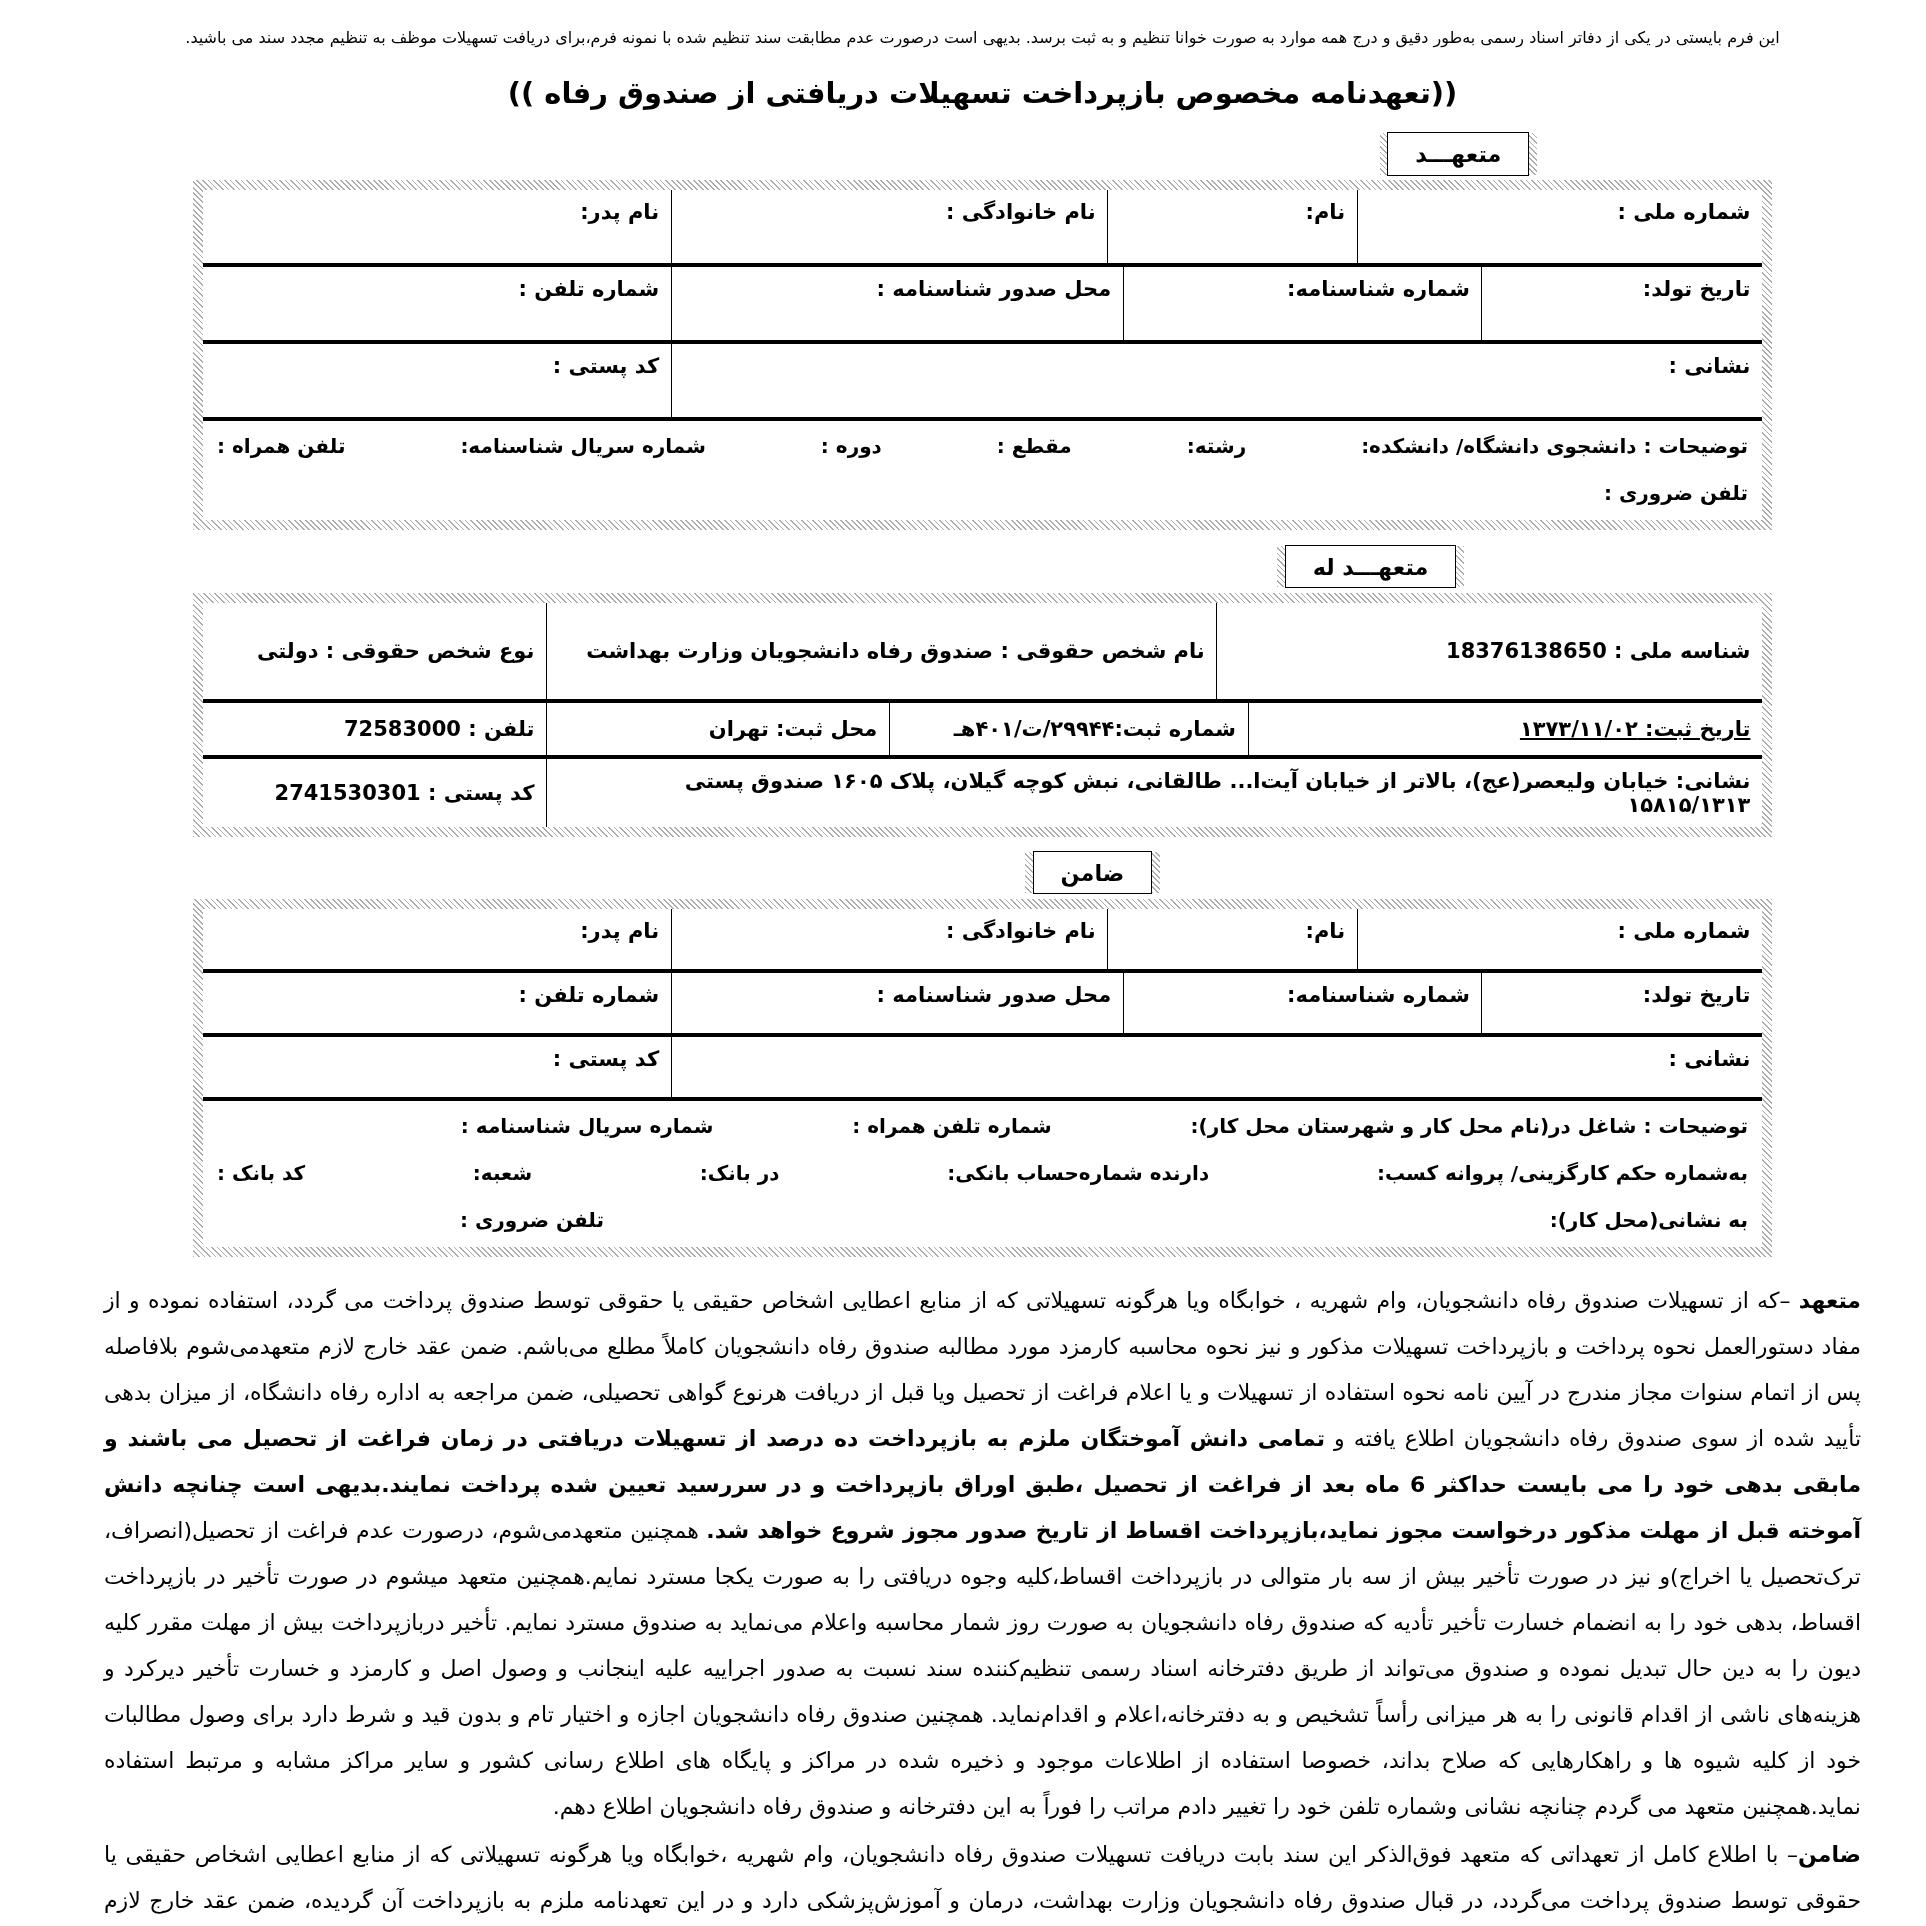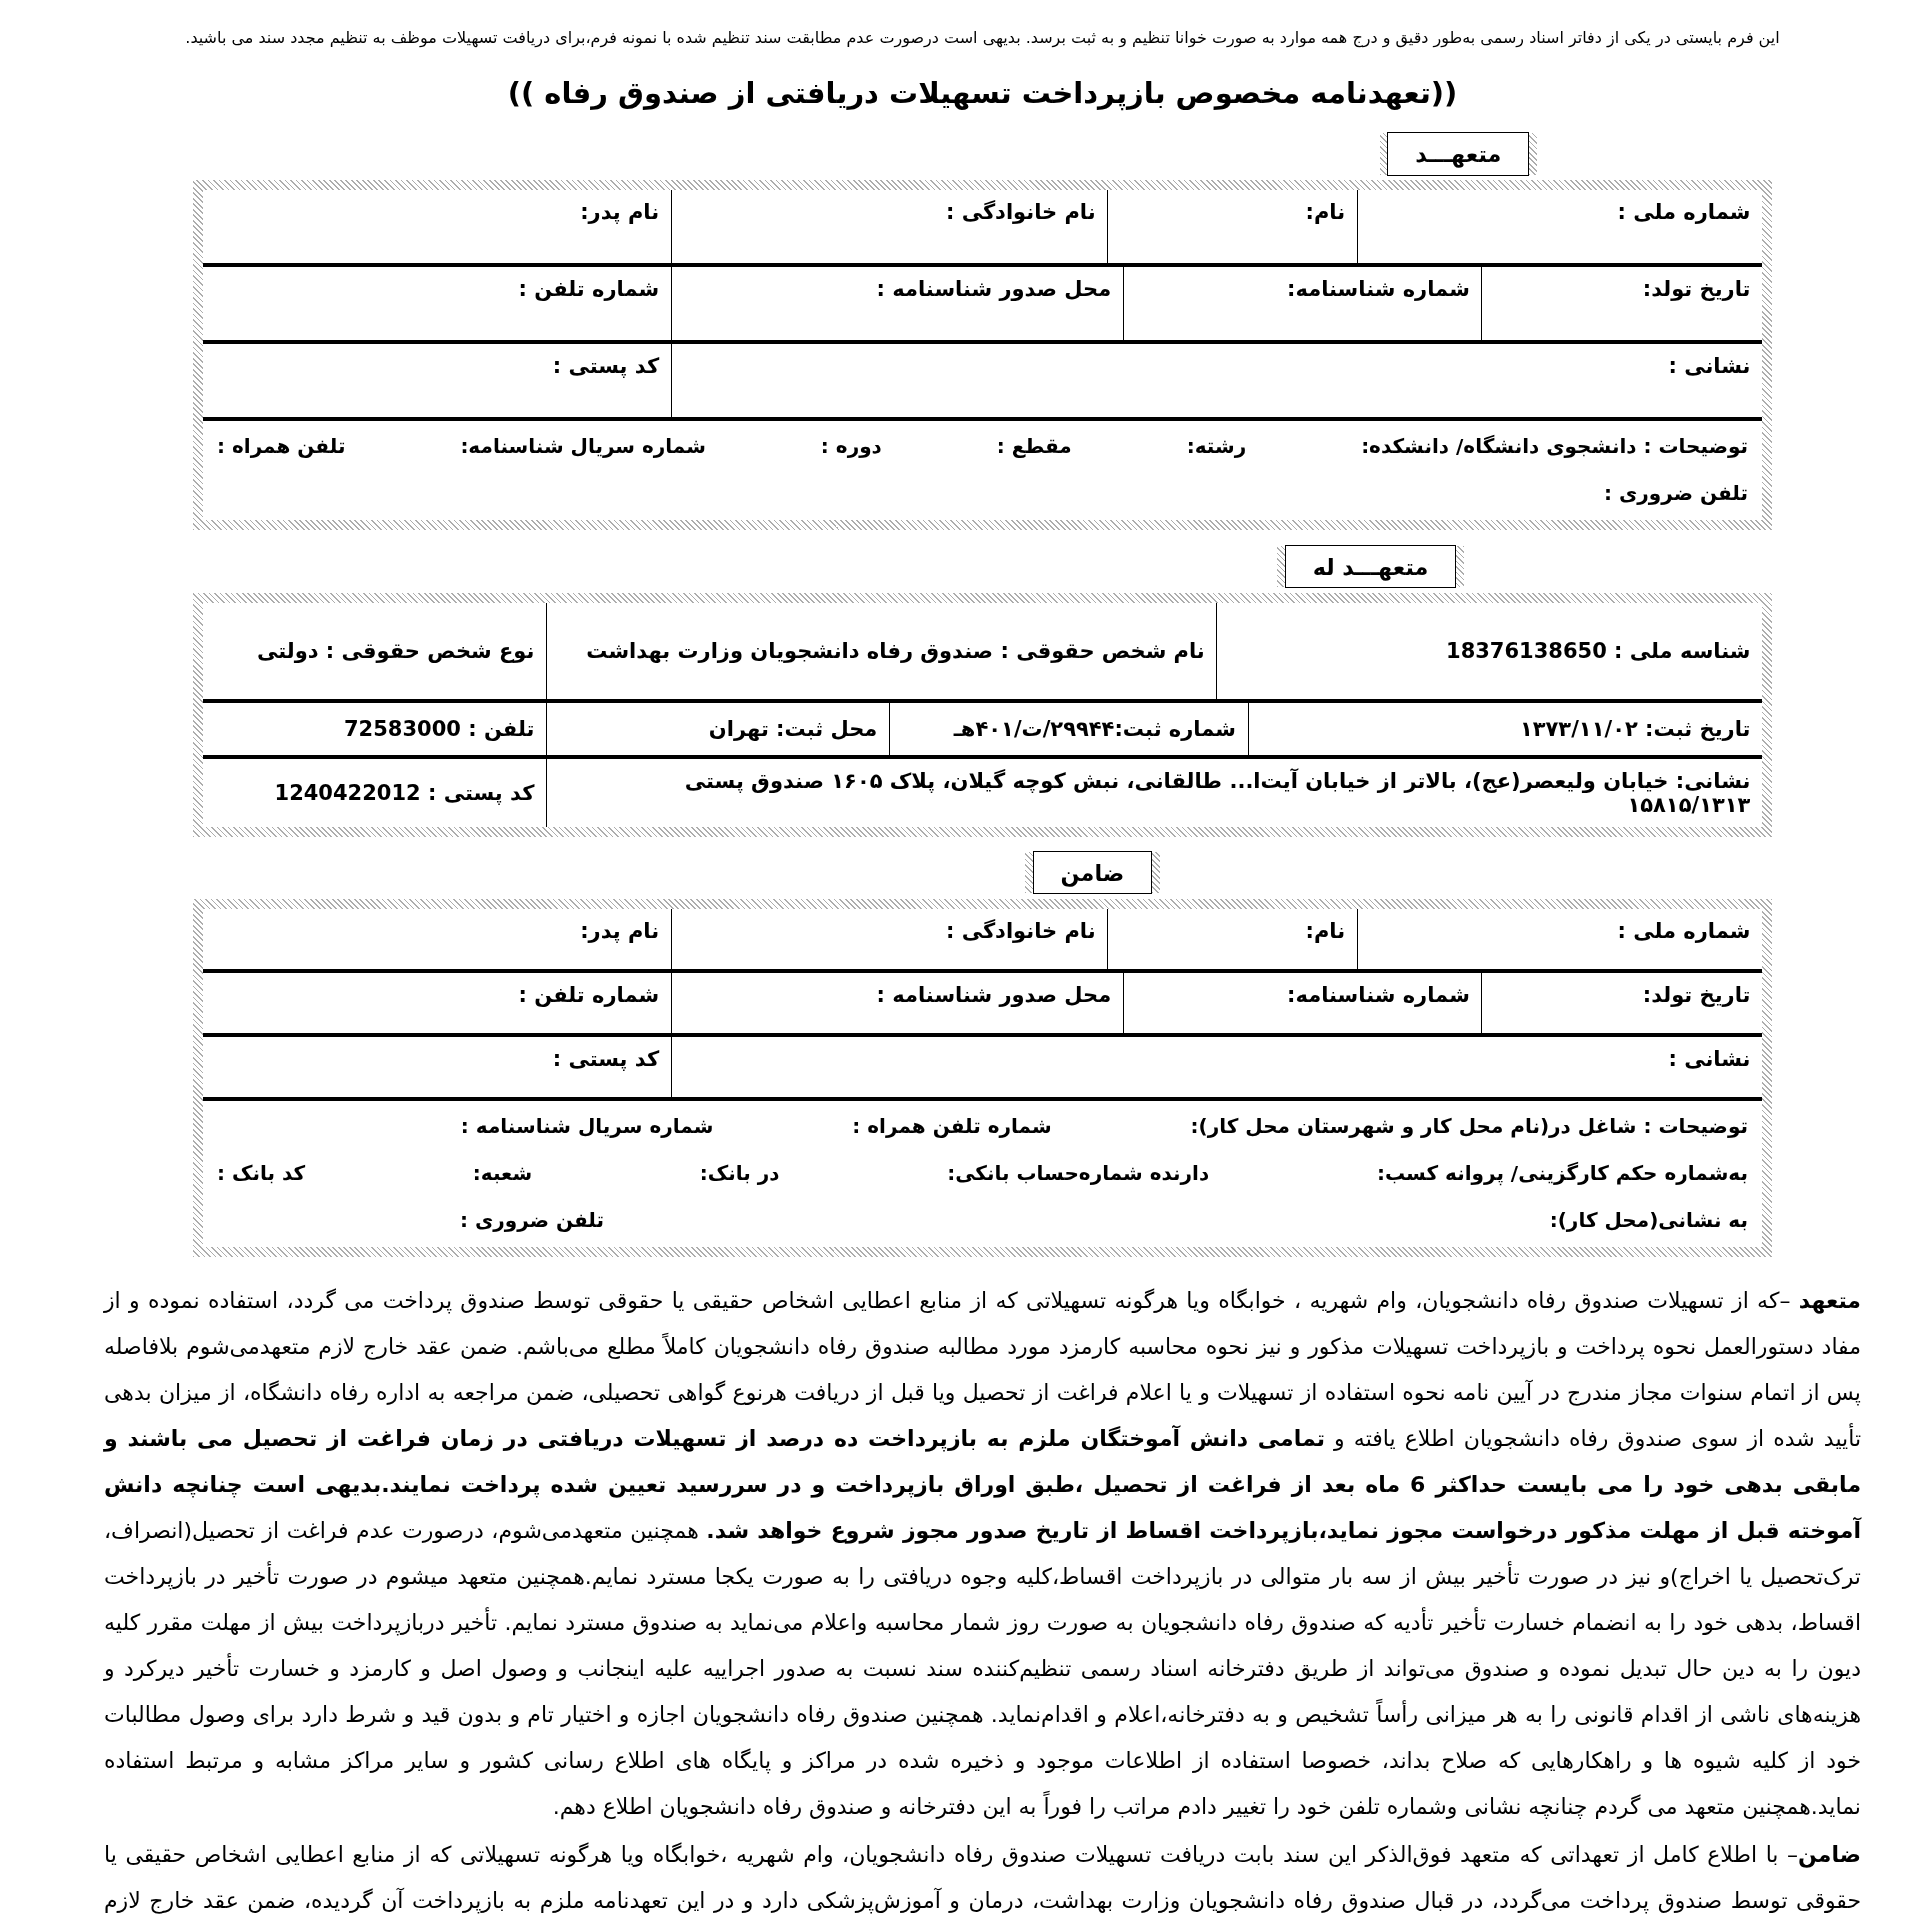--- a/index.html
+++ b/index.html
@@ -30,21 +30,21 @@
          font-weight:bold;font-size:21px;display:flex;align-items:flex-start;}
   .tcell:last-child{border-left:none;}
   .vcenter .tcell{align-items:center;}
   .rA{min-height:73px;}
   .rB{min-height:60px;}
   .r2a{min-height:96px;}
   .r2b{min-height:52px;}
   .r2c{min-height:64px;}
   .w16{width:16%;} .w18{width:18%;} .w22{width:22%;} .w23{width:23%;}
   .w26{width:26%;} .w28{width:28%;} .w29{width:29%;} .w30{width:30%;}
-  .w33{width:33%;} .w35{width:35%;} .w43{width:43%;} .w70{width:70%;} .w78{width:78%;}
+  .w33{width:33%;text-decoration:underline;} .w35{width:35%;} .w43{width:43%;} .w70{width:70%;} .w78{width:78%;}
   .notes{border-top:4.2px solid #000;padding:13px 14px 15.4px 14px;font-weight:bold;font-size:20px;}
   .notes-line{display:flex;justify-content:space-between;align-items:baseline;}
   .notes-line.gapline{justify-content:flex-start;gap:139px;}
   .notes-line + .notes-line{margin-top:23px;}
   .notes-right{text-align:right;margin-top:23px;}
   .g-line3{display:flex;margin-top:23px;}
   .g-line3 .pushed{margin-right:auto;margin-left:243px;}
 
   .body-text{margin-top:21px;}
   .body-par{font-size:22px;line-height:46px;text-align:justify;margin:0 0 2.3px 0;}
@@ -111,21 +111,21 @@
         <div class="tcell w22">نوع شخص حقوقی : دولتی</div>
       </div>
       <div class="trow r2b sep vcenter">
         <div class="tcell w33">تاریخ ثبت: ۱۳۷۳/۱۱/۰۲</div>
         <div class="tcell w23">شماره ثبت:۲۹۹۴۴/ت/۴۰۱هـ</div>
         <div class="tcell w22">محل ثبت: تهران</div>
         <div class="tcell w22">تلفن : 72583000</div>
       </div>
       <div class="trow r2c sep vcenter">
         <div class="tcell w78">نشانی: خیابان ولیعصر(عج)، بالاتر از خیابان آیت‌ا... طالقانی، نبش کوچه گیلان، پلاک ۱۶۰۵ صندوق پستی ۱۵۸۱۵/۱۳۱۳</div>
-        <div class="tcell w22">کد پستی : 1240422012</div>
+        <div class="tcell w22">کد پستی : 2741530301</div>
       </div>
     </div>
   </div>
 
   <div class="box-anchor a3">
     <span class="hatch label-wrap">
       <span class="label-box">ضامن</span>
     </span>
   </div>
 

